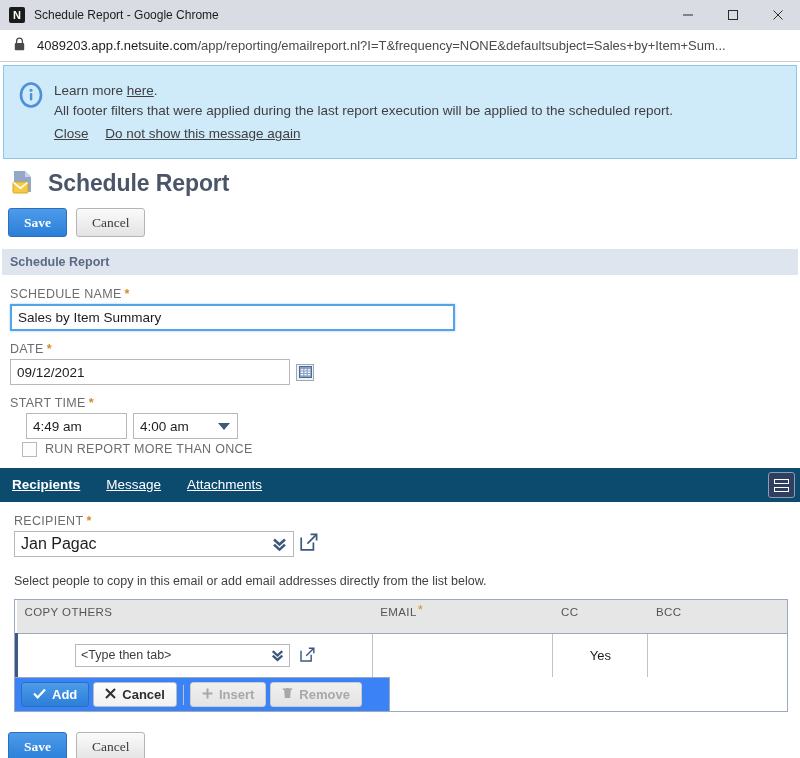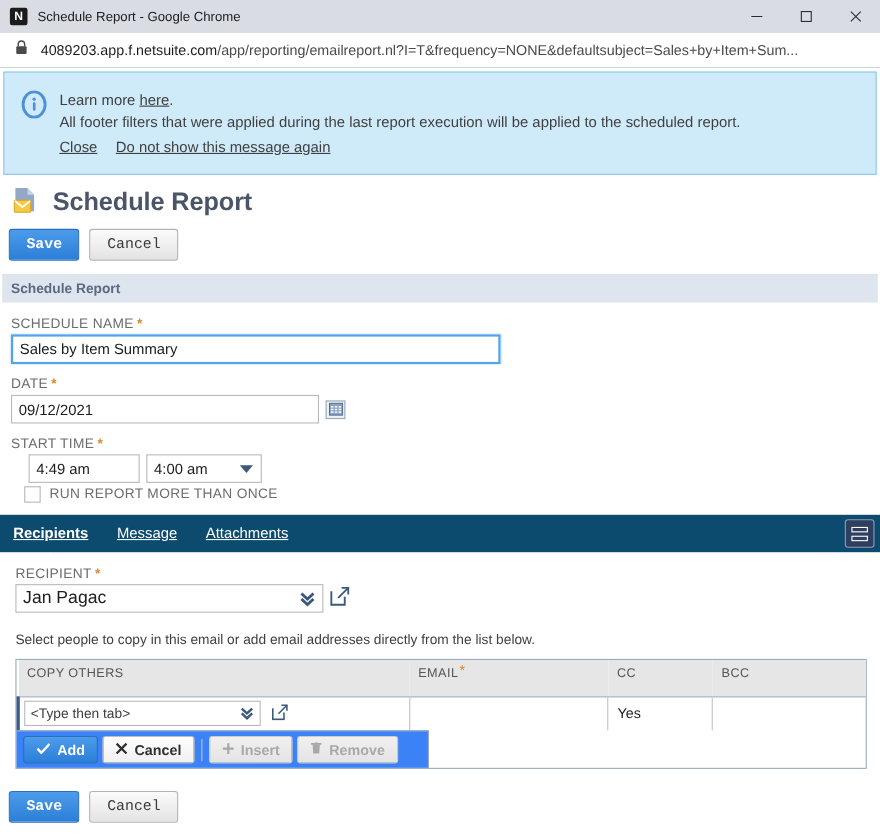--- a/index.html
+++ b/index.html
@@ -109,21 +109,21 @@
   .page-title {
     font-size: 23px;
     font-weight: bold;
     color: #4a5568;
     letter-spacing: -0.1px;
   }
 
   
   .btn-row { display: flex; gap: 9px; padding: 9px 0 0 8px; }
   .btn {
-    font-family: Liberation Mono, monospace;
+    font-family: Liberation Serif, serif;
     font-size: 13.5px;
     border-radius: 3px;
     padding: 5px 15px;
     cursor: pointer;
     line-height: 17px;
     white-space: nowrap;
   }
   .btn-primary {
     background: linear-gradient(#4d9bea, #2b7fd8);
     border: 1px solid #2a70bd;
@@ -316,25 +316,26 @@
   th.col-email { text-align: center; padding-left: 0; }
   th.col-cc, th.col-bcc { text-align: left; }
   th .star-below {
     color: #d68a2e;
     position: absolute;
     font-size: 13px;
     line-height: 8px;
   }
   table.grid td {
     border-right: 1px solid #c3c3c3;
-    height: 31px;
+    height: 44px;
     font-size: 13px;
     color: #1d1d1d;
     padding: 0 8px;
     vertical-align: middle;
+    text-align: center;
   }
   table.grid td.first-cell { border-left: 3px solid #3c5a86; padding: 0 4px; }
   table.grid td:last-child { border-right: none; }
 
   .cell-lookup {
     position: relative;
     display: inline-flex;
     align-items: center;
     border: 1px solid #b9b9b9;
     background: #ffffff;

